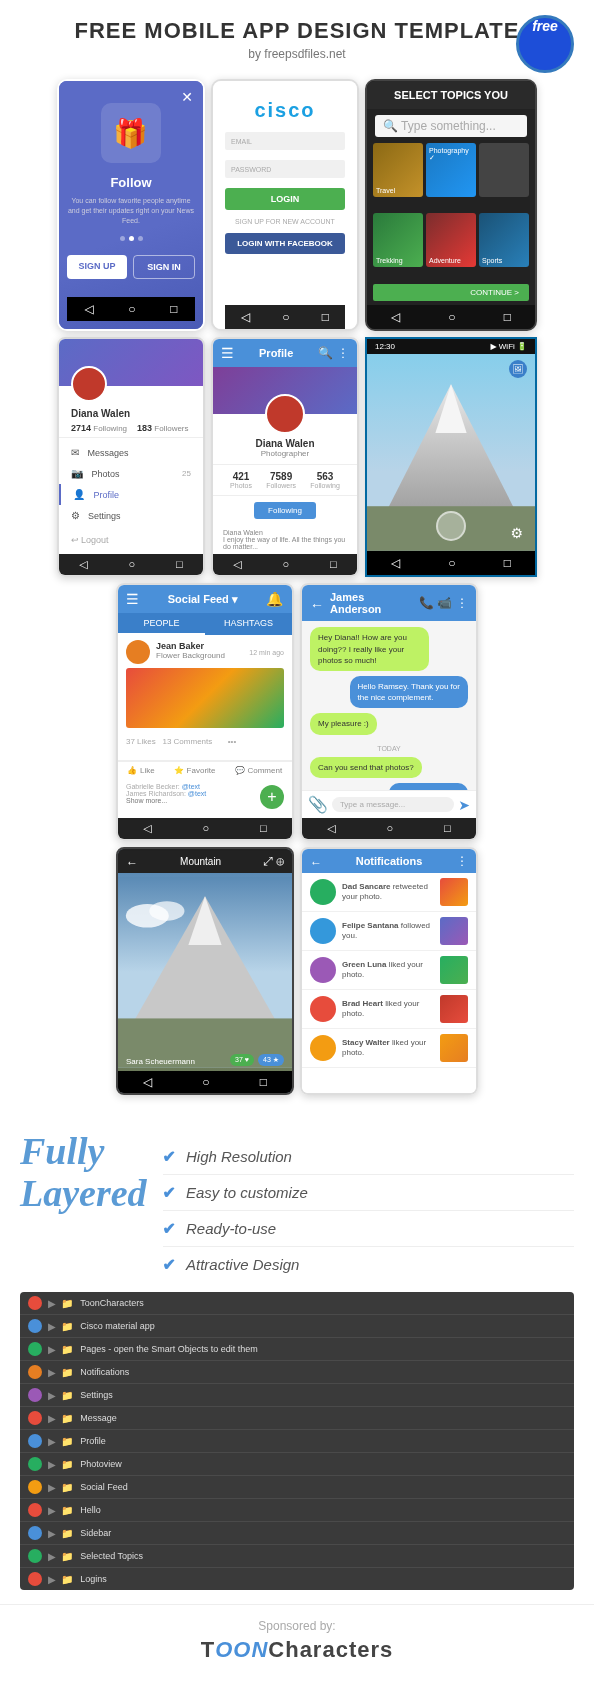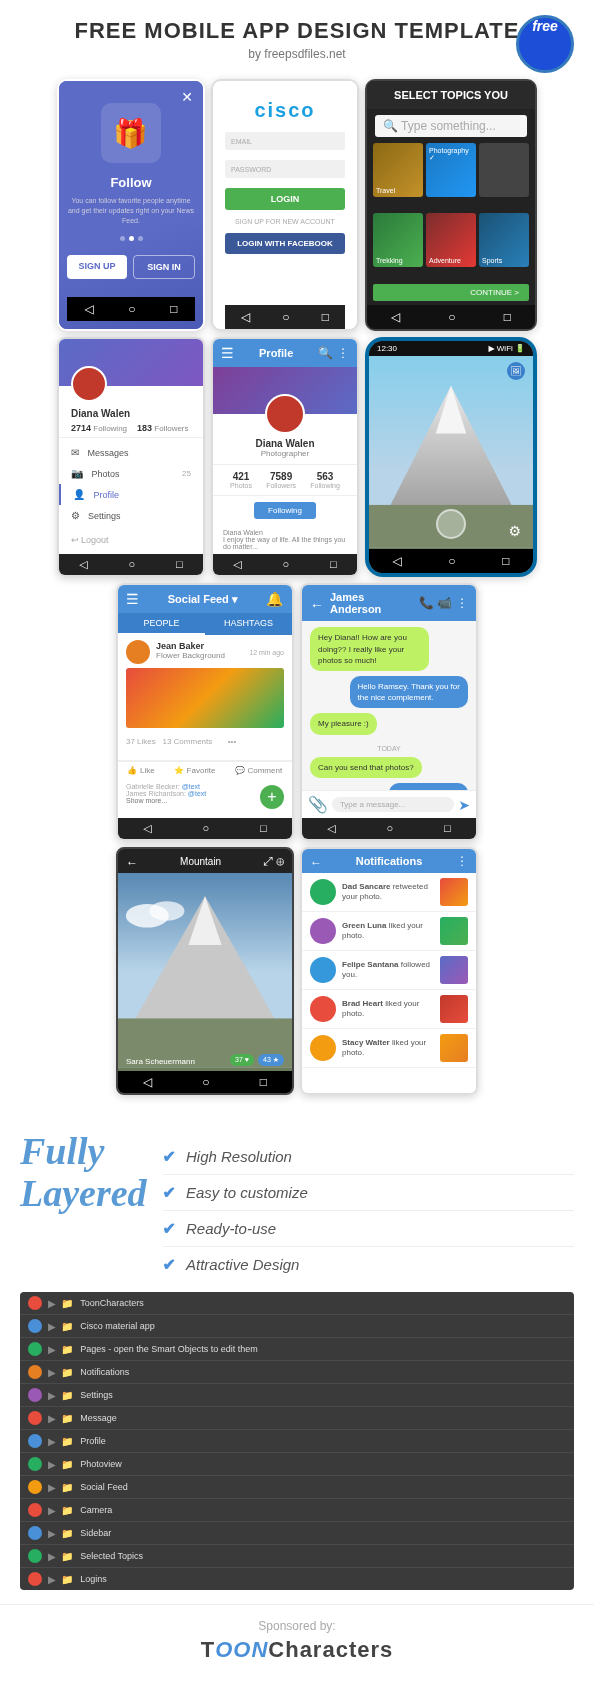--- a/index.html
+++ b/index.html
@@ -463,24 +463,24 @@
       background: #222;
       padding: 4px 0;
       margin-top: auto;
     }
     .phone5-nav span { color: #fff; font-size: 11px; }
 
     
     .phone6 {
       width: 172px;
       height: 240px;
-      border-radius: 18px;
+      border-radius: 0;
       overflow: hidden;
       box-shadow: 0 2px 8px rgba(0,0,0,0.18);
-      border: 4px solid #0369a1;
+      border: 2px solid #0369a1;
     }
     .phone6-inner {
       width: 100%;
       height: 100%;
       background: #1a2a3a;
       display: flex;
       flex-direction: column;
     }
     .phone6-status {
       background: #111;
@@ -1213,28 +1213,28 @@
           <span class="phone10-title">Notifications</span>
           <span class="phone10-icon">⋮</span>
         </div>
 
         <div class="phone10-notif">
           <div class="phone10-notif-avatar" style="background:#27ae60;"></div>
           <div class="phone10-notif-text"><strong>Dad Sancare</strong> retweeted your photo.</div>
           <div class="phone10-notif-thumb" style="background:linear-gradient(135deg,#e74c3c,#f39c12);"></div>
         </div>
         <div class="phone10-notif">
+          <div class="phone10-notif-avatar" style="background:#3498db;"></div>
+          <div class="phone10-notif-text"><strong>Felipe Santana</strong> followed you.</div>
+          <div class="phone10-notif-thumb" style="background:linear-gradient(135deg,#5b6bc6,#9b59b6);"></div>
+        </div>
+        <div class="phone10-notif">
           <div class="phone10-notif-avatar" style="background:#9b59b6;"></div>
           <div class="phone10-notif-text"><strong>Green Luna</strong> liked your photo.</div>
           <div class="phone10-notif-thumb" style="background:linear-gradient(135deg,#27ae60,#4caf50);"></div>
-        </div>
-        <div class="phone10-notif">
-          <div class="phone10-notif-avatar" style="background:#3498db;"></div>
-          <div class="phone10-notif-text"><strong>Felipe Santana</strong> followed you.</div>
-          <div class="phone10-notif-thumb" style="background:linear-gradient(135deg,#5b6bc6,#9b59b6);"></div>
         </div>
         <div class="phone10-notif">
           <div class="phone10-notif-avatar" style="background:#e74c3c;"></div>
           <div class="phone10-notif-text"><strong>Brad Heart</strong> liked your photo.</div>
           <div class="phone10-notif-thumb" style="background:linear-gradient(135deg,#c0392b,#e74c3c);"></div>
         </div>
         <div class="phone10-notif">
           <div class="phone10-notif-avatar" style="background:#f39c12;"></div>
           <div class="phone10-notif-text"><strong>Stacy Walter</strong> liked your photo.</div>
           <div class="phone10-notif-thumb" style="background:linear-gradient(135deg,#f39c12,#e67e22);"></div>
@@ -1321,21 +1321,21 @@
     <div class="layers-panel-row">
       <div class="layer-eye" style="background:#f39c12;"></div>
       <span class="layer-chevron">▶</span>
       <span class="layer-folder-icon">📁</span>
       <span class="layer-name">Social Feed</span>
     </div>
     <div class="layers-panel-row">
       <div class="layer-eye" style="background:#e74c3c;"></div>
       <span class="layer-chevron">▶</span>
       <span class="layer-folder-icon">📁</span>
-      <span class="layer-name">Camera</span>
+      <span class="layer-name">Hello</span>
     </div>
     <div class="layers-panel-row">
       <div class="layer-eye" style="background:#4a90d9;"></div>
       <span class="layer-chevron">▶</span>
       <span class="layer-folder-icon">📁</span>
       <span class="layer-name">Sidebar</span>
     </div>
     <div class="layers-panel-row">
       <div class="layer-eye" style="background:#27ae60;"></div>
       <span class="layer-chevron">▶</span>

